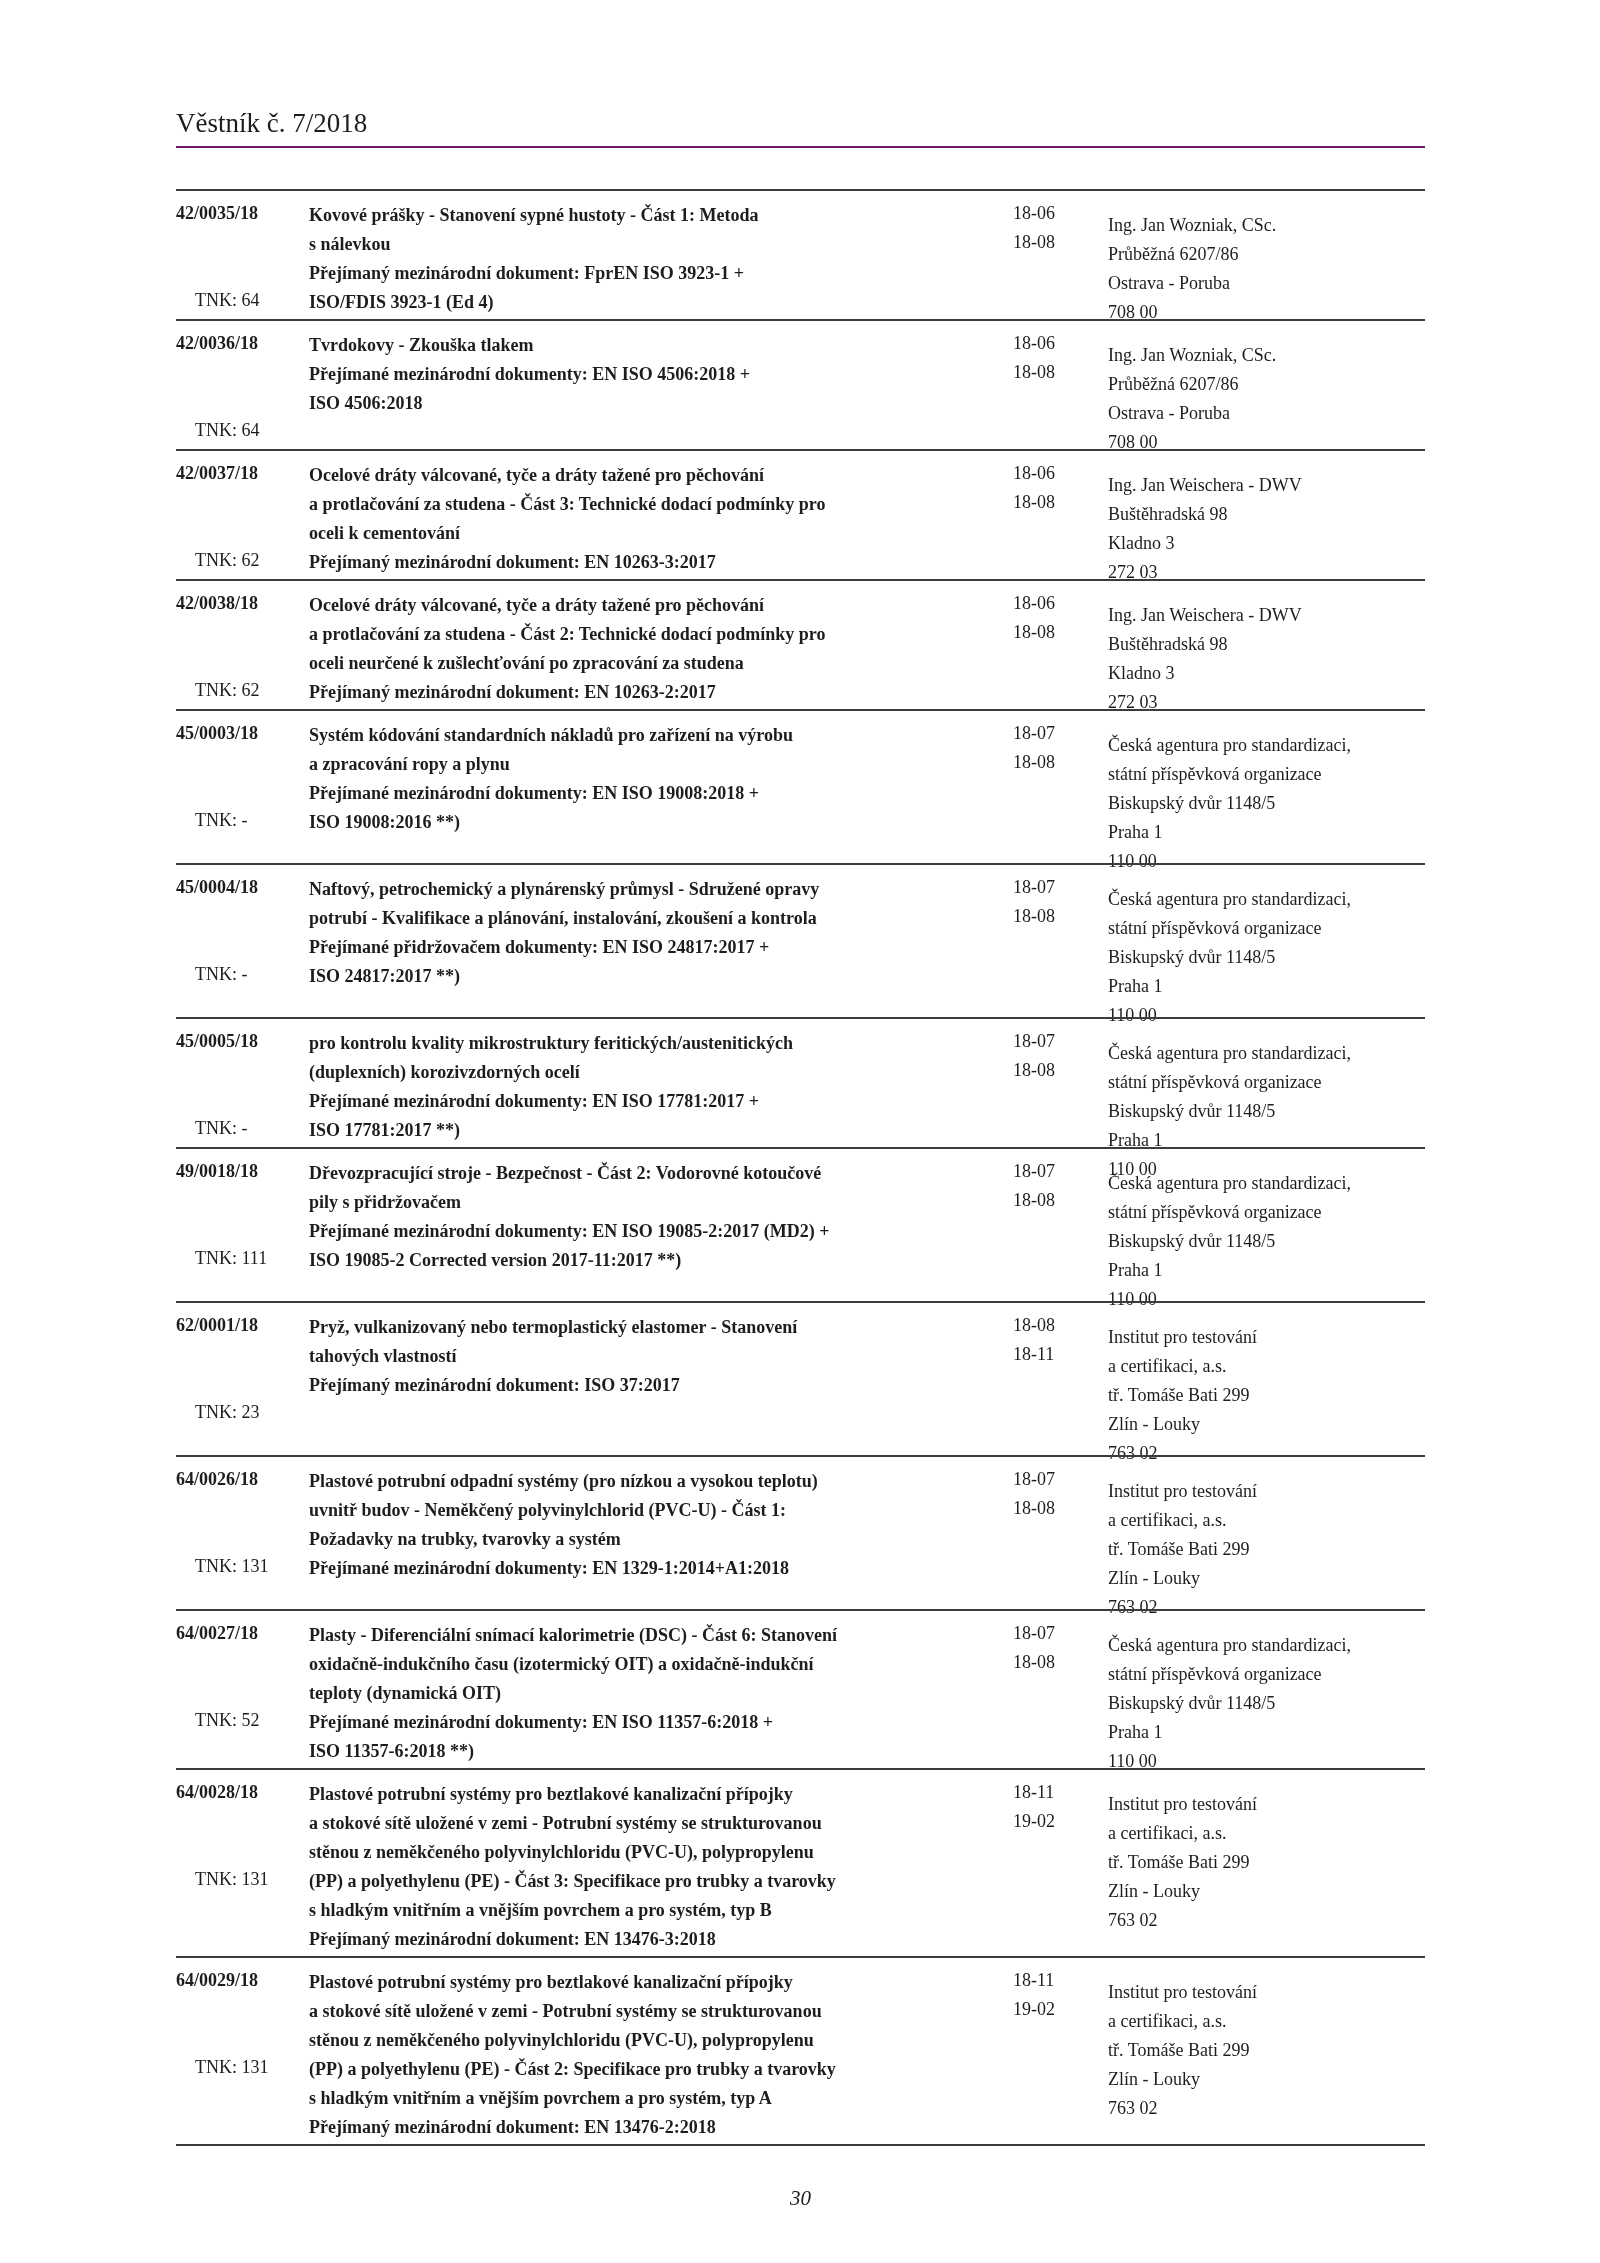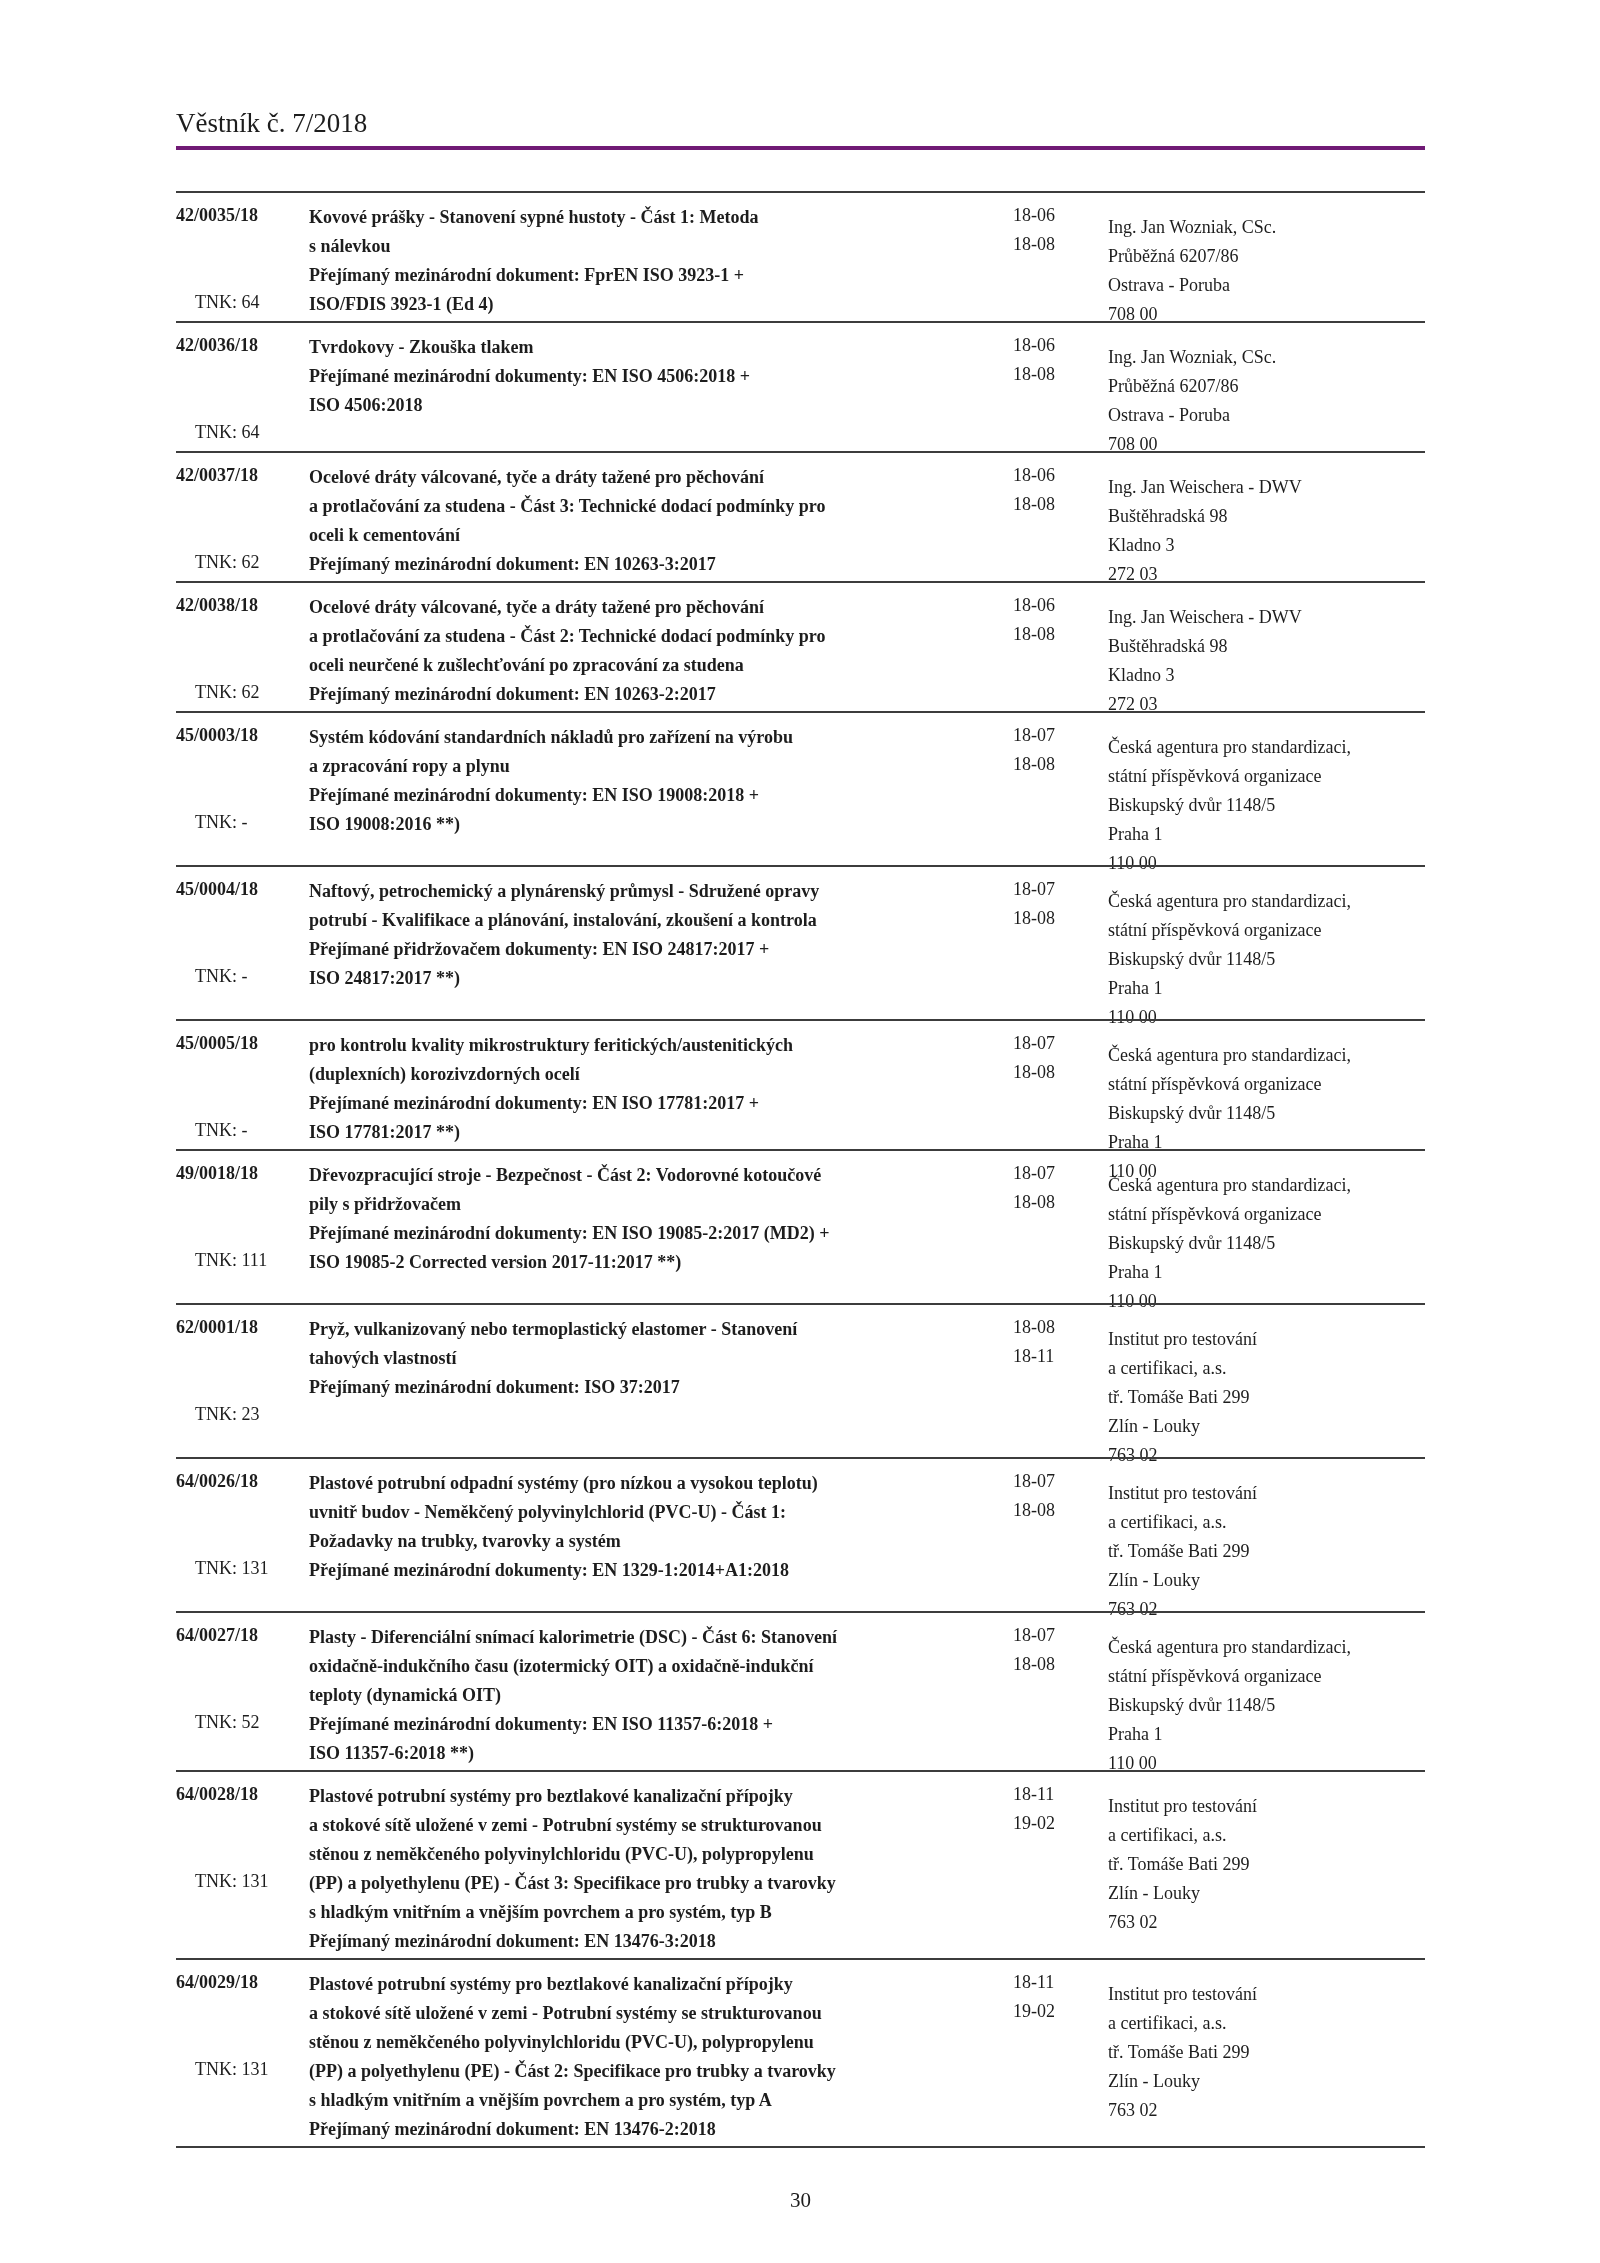--- a/index.html
+++ b/index.html
@@ -19,21 +19,21 @@
     position: absolute;
     left: 176px;
     top: 0;
     width: 1249px;
   }
   .header {
     padding-top: 106px;
     padding-bottom: 6px;
     font-size: 27px;
     line-height: 34px;
-    border-bottom: 4px solid #701a75;
+    border-bottom: 2px solid #701a75;
   }
   .table {
     margin-top: 41px;
     border-top: 2px solid #3c3c3c;
     border-bottom: 2px solid #3c3c3c;
   }
   .row {
     position: relative;
     padding: 10px 0 2px 133px;
     min-height: 116px;
@@ -82,20 +82,21 @@
     width: 320px;
   }
   .contact .line {
     white-space: nowrap;
   }
   .footer {
     margin-top: 38px;
     text-align: center;
     font-size: 21px;
     line-height: 29px;
+    font-style: italic;
   }
 </style>
 </head>
 <body style="color: rgb(29, 29, 29); background: rgb(255, 255, 255);">
 
 <div class="page">
   <div class="header">Věstník č. 7/2018</div>
   <div class="table" id="standards-table">
   <div class="row">
     <div class="entry-id">42/0035/18</div>

